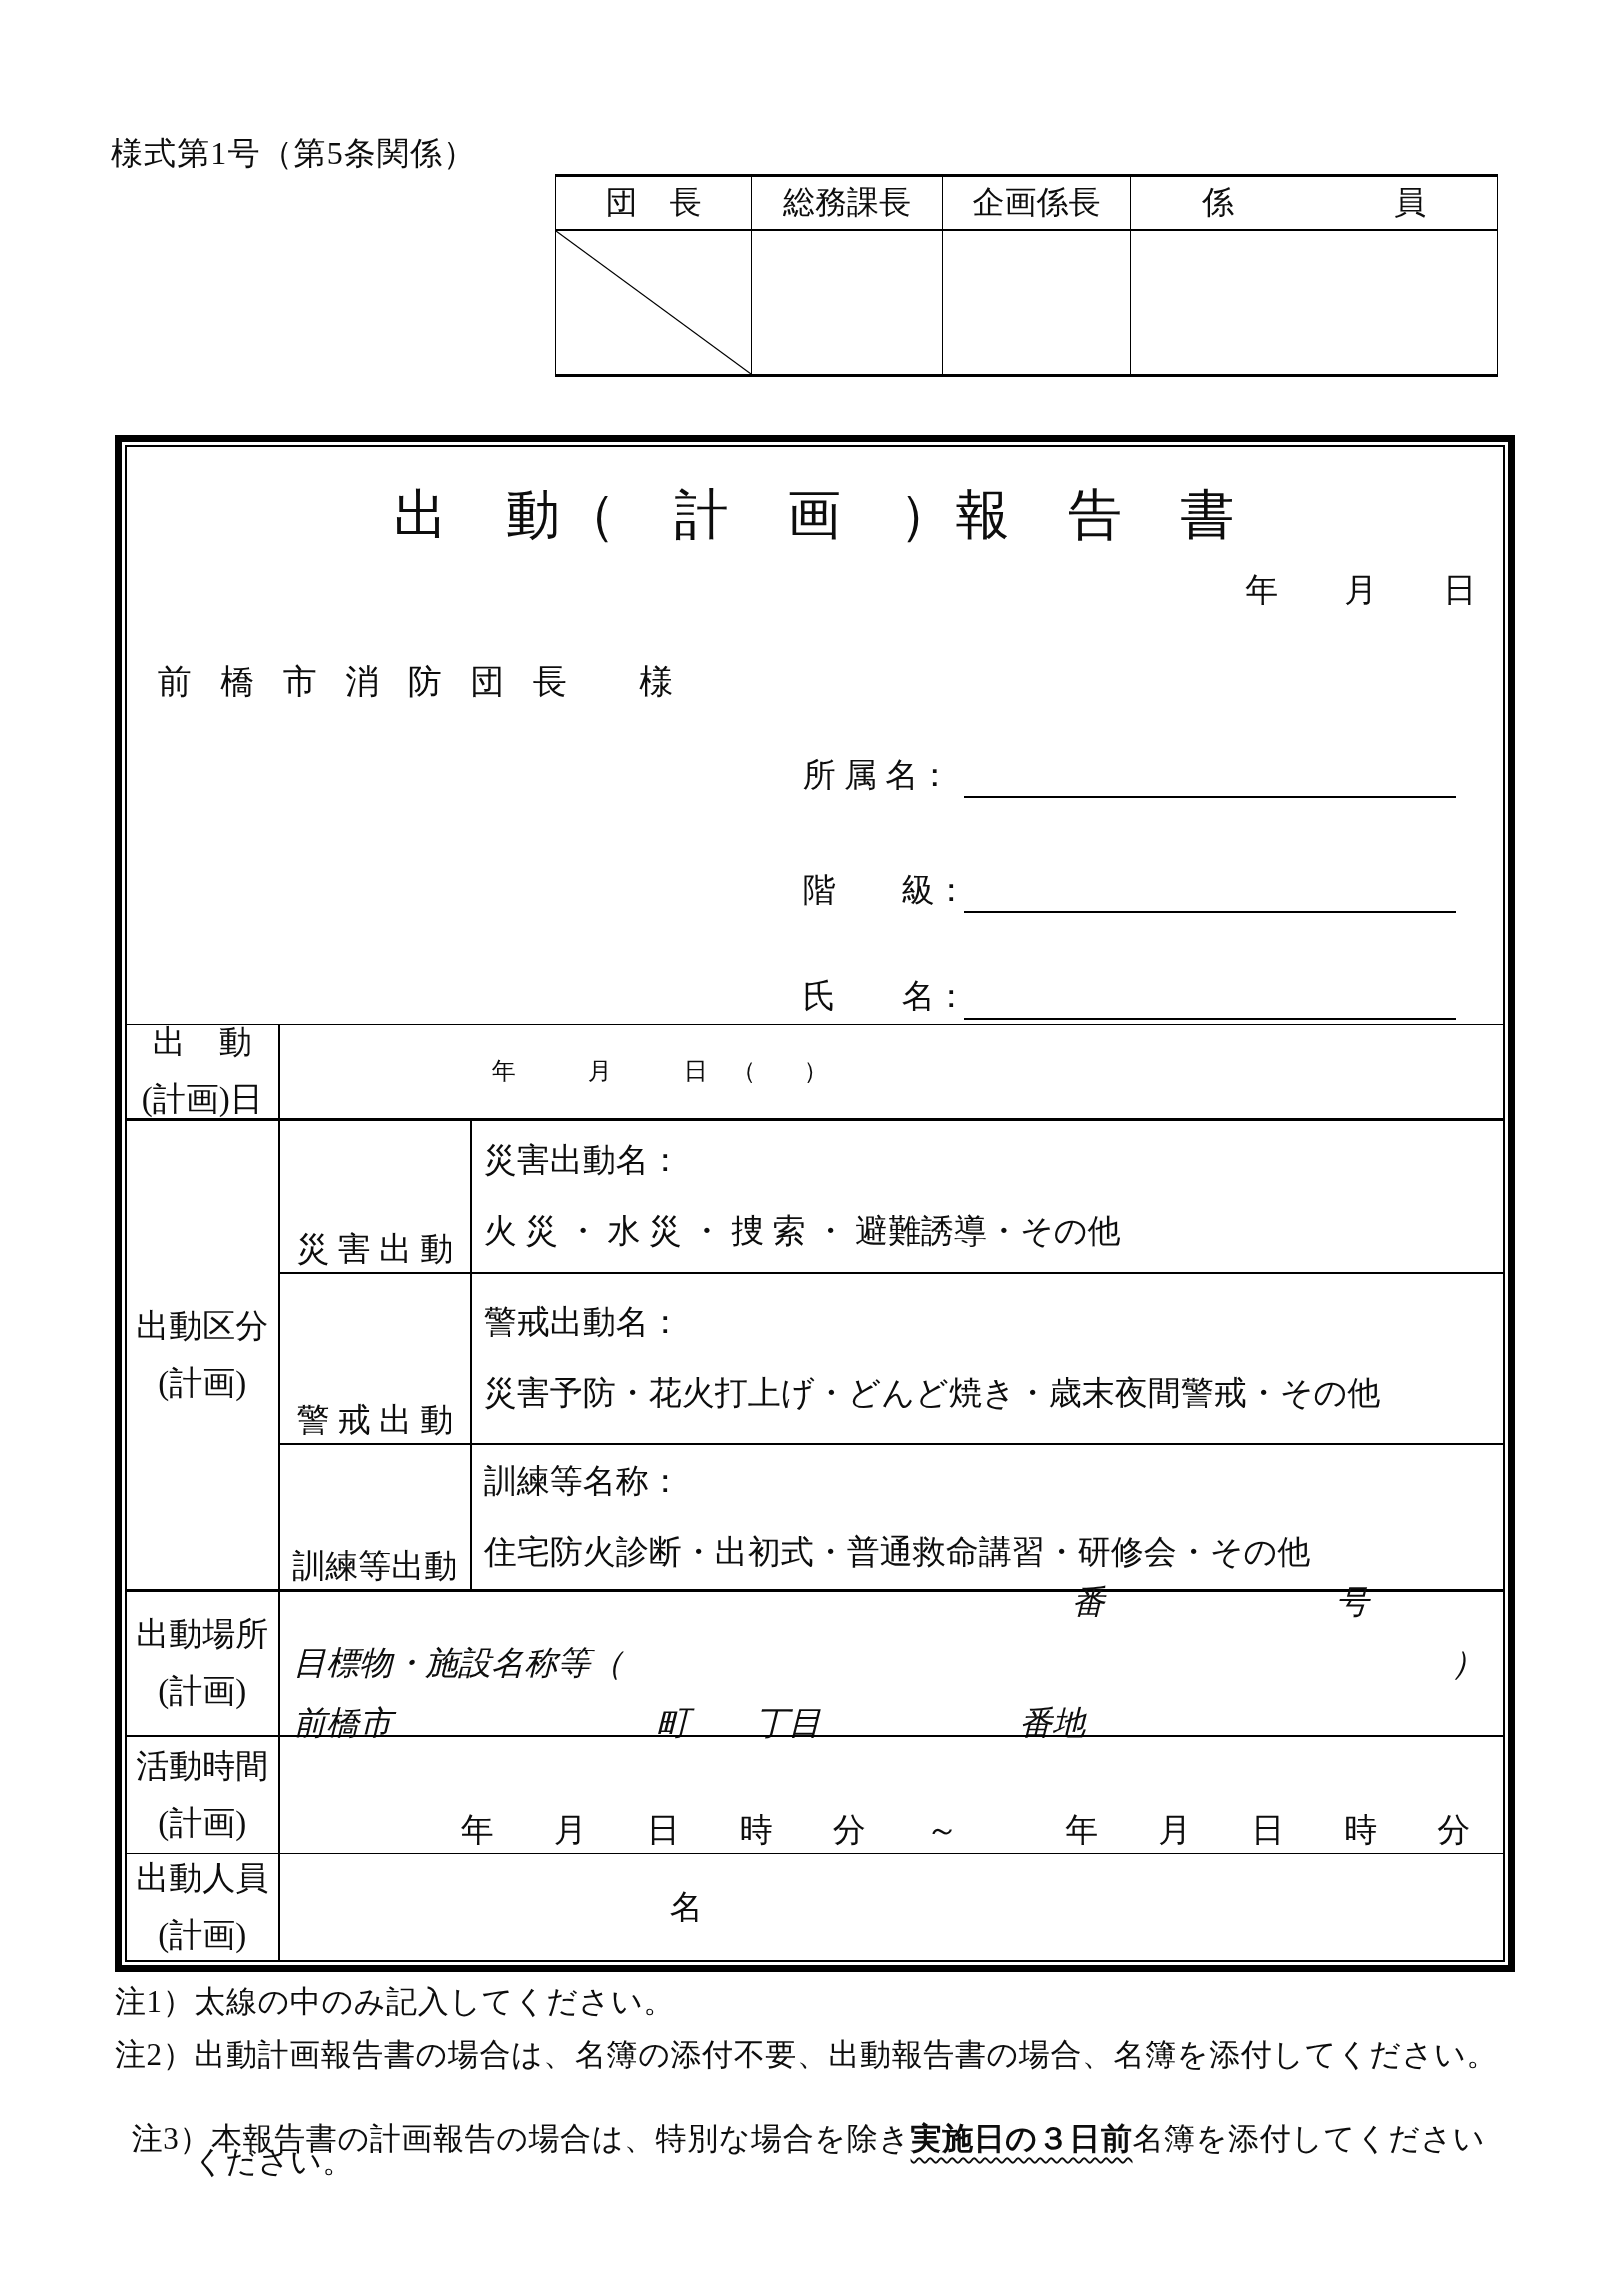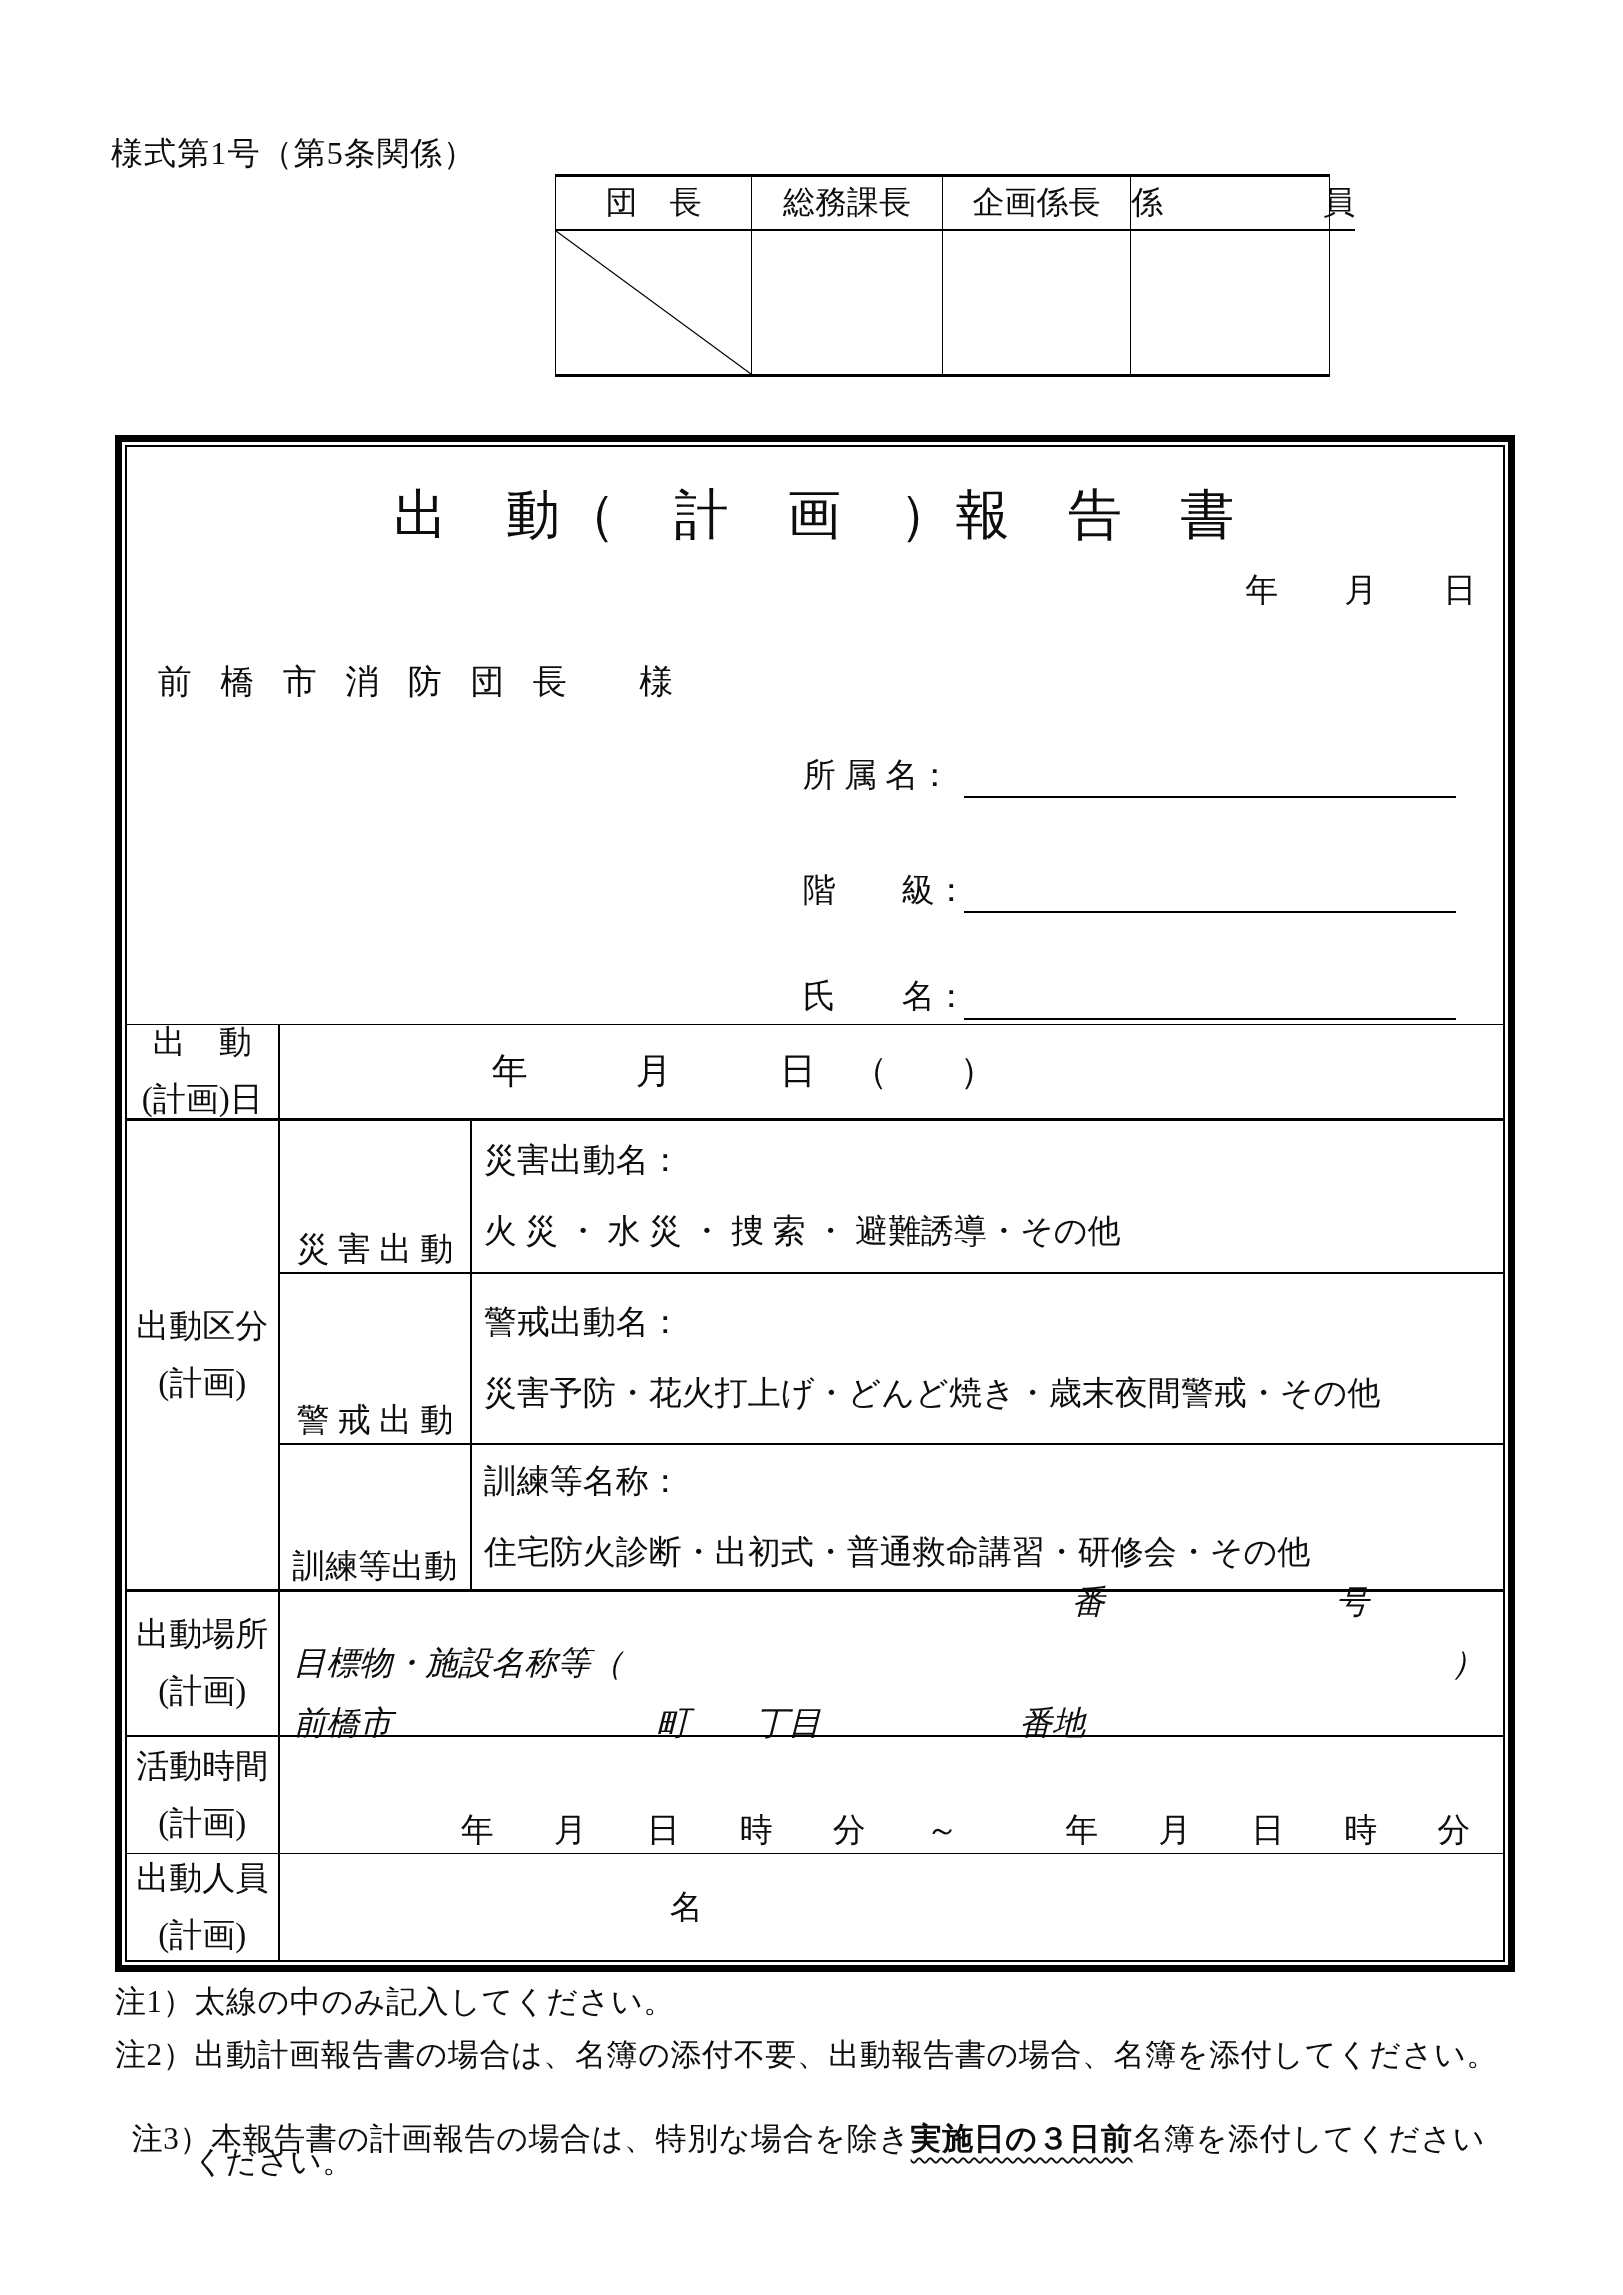--- a/index.html
+++ b/index.html
@@ -9,21 +9,21 @@
     color:#0d0d0d;
     -webkit-font-smoothing:antialiased;
   }
   .abs{position:absolute;}
 
   
   #form-number{left:111px;top:132px;font-size:32px;letter-spacing:1.1px;}
 
   
   #approval-table{
-    left:555px;top:174px;width:775px;height:203px;
+    left:555px;top:174px;width:943px;height:203px;
     display:grid;box-sizing:border-box;
     grid-template-columns:196px 191px 188px 1fr;
     grid-template-rows:54px 1fr;
     border-top:3.9px solid #000;border-bottom:3.9px solid #000;
     border-left:1.7px solid #000;border-right:1.7px solid #000;
   }
   #approval-table .hcell{
     box-sizing:border-box;border-bottom:2.8px solid #000;
     display:flex;align-items:center;justify-content:center;
     font-size:32px;white-space:pre;
@@ -73,21 +73,21 @@
   }
   .colA{border-right:2.2px solid #000;}
   .colB{border-right:2.2px solid #000;justify-content:flex-end;}
   .t6{border-top:3.4px solid #000;}
   .t5{border-top:2.8px solid #000;}
   .t4{border-top:2.2px solid #000;}
   .t3{border-top:1.7px solid #000;}
   .span2{grid-column:2 / span 2;}
   .rspan3{grid-row:2 / span 3;}
 
-  .cell-date-value{display:flex;align-items:center;padding-left:212px;font-size:36px;white-space:pre;}
+  .cell-date-value{display:flex;align-items:center;padding-left:212px;font-size:24px;white-space:pre;}
   .opt-cell{
     display:flex;flex-direction:column;justify-content:center;
     gap:26px;padding-left:12px;font-size:33px;white-space:pre;
   }
   #cell-location{
     display:flex;flex-direction:column;justify-content:center;
     gap:15.7px;font-size:33px;white-space:pre;font-style:italic;
   }
   #loc-line1{padding-left:792px;}
   #loc-line2{padding-left:13.5px;}

